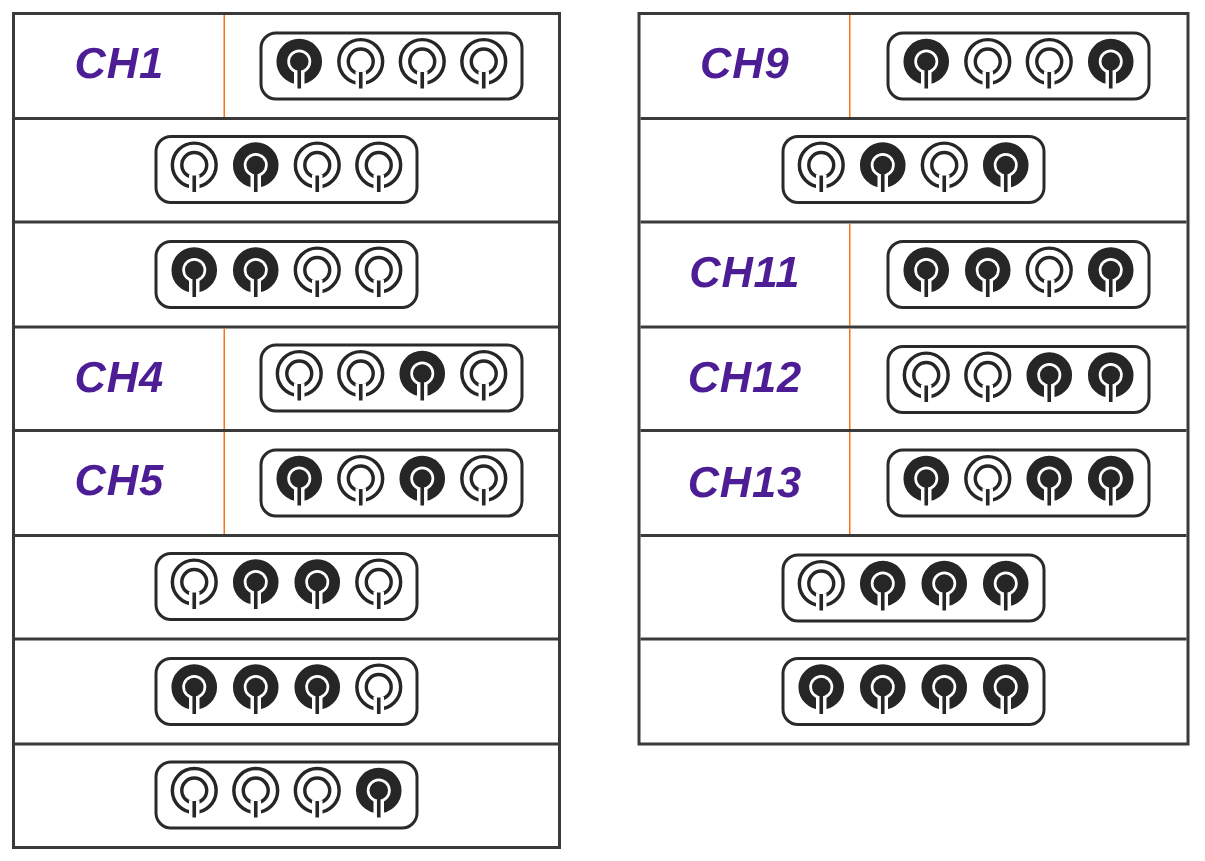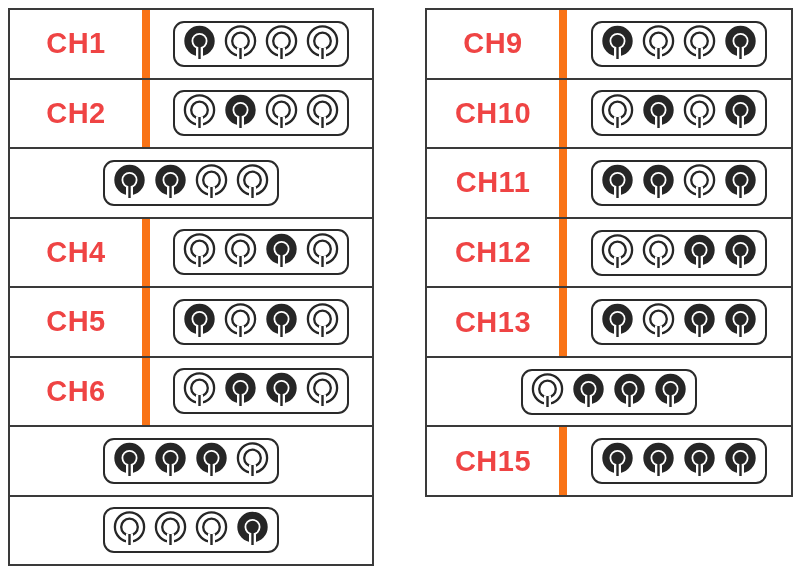--- a/index.html
+++ b/index.html
@@ -28,28 +28,29 @@
     flex: 1 1 0;
     min-height: 0;
     display: flex;
   }
   .ch-row + .ch-row { border-top: 2px solid #3a3a3a; }
 
   .label-cell {
     flex: 0 0 140px;
     width: 140px;
     box-sizing: border-box;
-    border-right: 8px solid #f97316;
+    border-right: 1px solid #f97316;
     display: flex;
     align-items: center;
     justify-content: center;
     font-weight: bold;
     font-size: 29px;
     letter-spacing: 0.5px;
-    color: #ef4444;
+    color: #4c1d95;
+    font-style: italic;
   }
   .panel-cell {
     flex: 1 1 auto;
     display: flex;
     align-items: center;
     justify-content: center;
   }
   .switch-panel {
     box-sizing: border-box;
     height: 46px;
@@ -93,21 +94,20 @@
             <svg width="37" height="42" viewBox="0 0 37 42">
               <circle cx="18.5" cy="18" r="14.6" fill="#ffffff" stroke="#262626" stroke-width="2.3"></circle>
               <circle cx="18.5" cy="18" r="8.3" fill="#ffffff" stroke="#262626" stroke-width="2.3"></circle>
               <rect x="15" y="24.5" width="7" height="11" fill="#ffffff"></rect>
               <rect x="17.3" y="25" width="2.4" height="11" fill="#262626"></rect>
             </svg>
           </div>
         </div>
       </div>
       <div class="ch-row">
-        <div class="label-cell">CH2</div>
         <div class="panel-cell">
           <div class="switch-panel">
             <svg width="37" height="42" viewBox="0 0 37 42">
               <circle cx="18.5" cy="18" r="14.6" fill="#ffffff" stroke="#262626" stroke-width="2.3"></circle>
               <circle cx="18.5" cy="18" r="8.3" fill="#ffffff" stroke="#262626" stroke-width="2.3"></circle>
               <rect x="15" y="24.5" width="7" height="11" fill="#ffffff"></rect>
               <rect x="17.3" y="25" width="2.4" height="11" fill="#262626"></rect>
             </svg>
             <svg width="37" height="42" viewBox="0 0 37 42">
               <circle cx="18.5" cy="18" r="11.6" fill="none" stroke="#262626" stroke-width="7.2"></circle>
@@ -216,21 +216,20 @@
             <svg width="37" height="42" viewBox="0 0 37 42">
               <circle cx="18.5" cy="18" r="14.6" fill="#ffffff" stroke="#262626" stroke-width="2.3"></circle>
               <circle cx="18.5" cy="18" r="8.3" fill="#ffffff" stroke="#262626" stroke-width="2.3"></circle>
               <rect x="15" y="24.5" width="7" height="11" fill="#ffffff"></rect>
               <rect x="17.3" y="25" width="2.4" height="11" fill="#262626"></rect>
             </svg>
           </div>
         </div>
       </div>
       <div class="ch-row">
-        <div class="label-cell">CH6</div>
         <div class="panel-cell">
           <div class="switch-panel">
             <svg width="37" height="42" viewBox="0 0 37 42">
               <circle cx="18.5" cy="18" r="14.6" fill="#ffffff" stroke="#262626" stroke-width="2.3"></circle>
               <circle cx="18.5" cy="18" r="8.3" fill="#ffffff" stroke="#262626" stroke-width="2.3"></circle>
               <rect x="15" y="24.5" width="7" height="11" fill="#ffffff"></rect>
               <rect x="17.3" y="25" width="2.4" height="11" fill="#262626"></rect>
             </svg>
             <svg width="37" height="42" viewBox="0 0 37 42">
               <circle cx="18.5" cy="18" r="11.6" fill="none" stroke="#262626" stroke-width="7.2"></circle>
@@ -340,21 +339,20 @@
             <svg width="37" height="42" viewBox="0 0 37 42">
               <circle cx="18.5" cy="18" r="11.6" fill="none" stroke="#262626" stroke-width="7.2"></circle>
               <rect x="15" y="24" width="7" height="11" fill="#ffffff"></rect>
               <circle cx="18.5" cy="18" r="6.2" fill="#262626"></circle>
               <rect x="17.3" y="23" width="2.4" height="13" fill="#262626"></rect>
             </svg>
           </div>
         </div>
       </div>
       <div class="ch-row">
-        <div class="label-cell">CH10</div>
         <div class="panel-cell">
           <div class="switch-panel">
             <svg width="37" height="42" viewBox="0 0 37 42">
               <circle cx="18.5" cy="18" r="14.6" fill="#ffffff" stroke="#262626" stroke-width="2.3"></circle>
               <circle cx="18.5" cy="18" r="8.3" fill="#ffffff" stroke="#262626" stroke-width="2.3"></circle>
               <rect x="15" y="24.5" width="7" height="11" fill="#ffffff"></rect>
               <rect x="17.3" y="25" width="2.4" height="11" fill="#262626"></rect>
             </svg>
             <svg width="37" height="42" viewBox="0 0 37 42">
               <circle cx="18.5" cy="18" r="11.6" fill="none" stroke="#262626" stroke-width="7.2"></circle>
@@ -494,21 +492,20 @@
             <svg width="37" height="42" viewBox="0 0 37 42">
               <circle cx="18.5" cy="18" r="11.6" fill="none" stroke="#262626" stroke-width="7.2"></circle>
               <rect x="15" y="24" width="7" height="11" fill="#ffffff"></rect>
               <circle cx="18.5" cy="18" r="6.2" fill="#262626"></circle>
               <rect x="17.3" y="23" width="2.4" height="13" fill="#262626"></rect>
             </svg>
           </div>
         </div>
       </div>
       <div class="ch-row">
-        <div class="label-cell">CH15</div>
         <div class="panel-cell">
           <div class="switch-panel">
             <svg width="37" height="42" viewBox="0 0 37 42">
               <circle cx="18.5" cy="18" r="11.6" fill="none" stroke="#262626" stroke-width="7.2"></circle>
               <rect x="15" y="24" width="7" height="11" fill="#ffffff"></rect>
               <circle cx="18.5" cy="18" r="6.2" fill="#262626"></circle>
               <rect x="17.3" y="23" width="2.4" height="13" fill="#262626"></rect>
             </svg>
             <svg width="37" height="42" viewBox="0 0 37 42">
               <circle cx="18.5" cy="18" r="11.6" fill="none" stroke="#262626" stroke-width="7.2"></circle>

